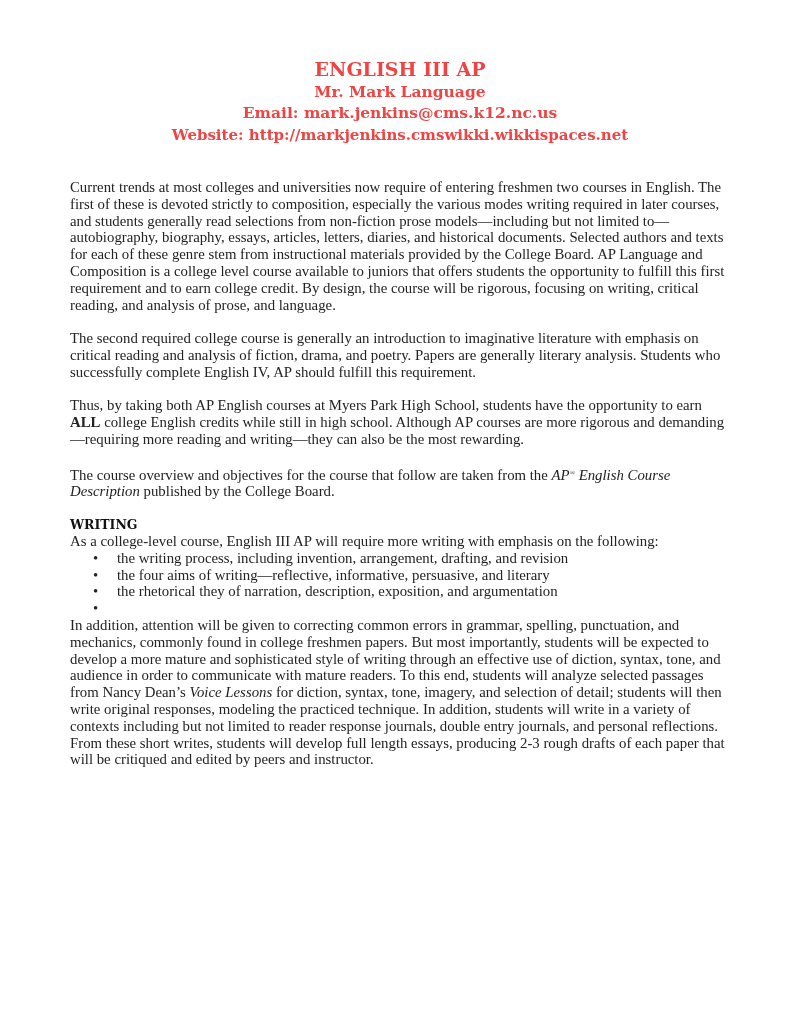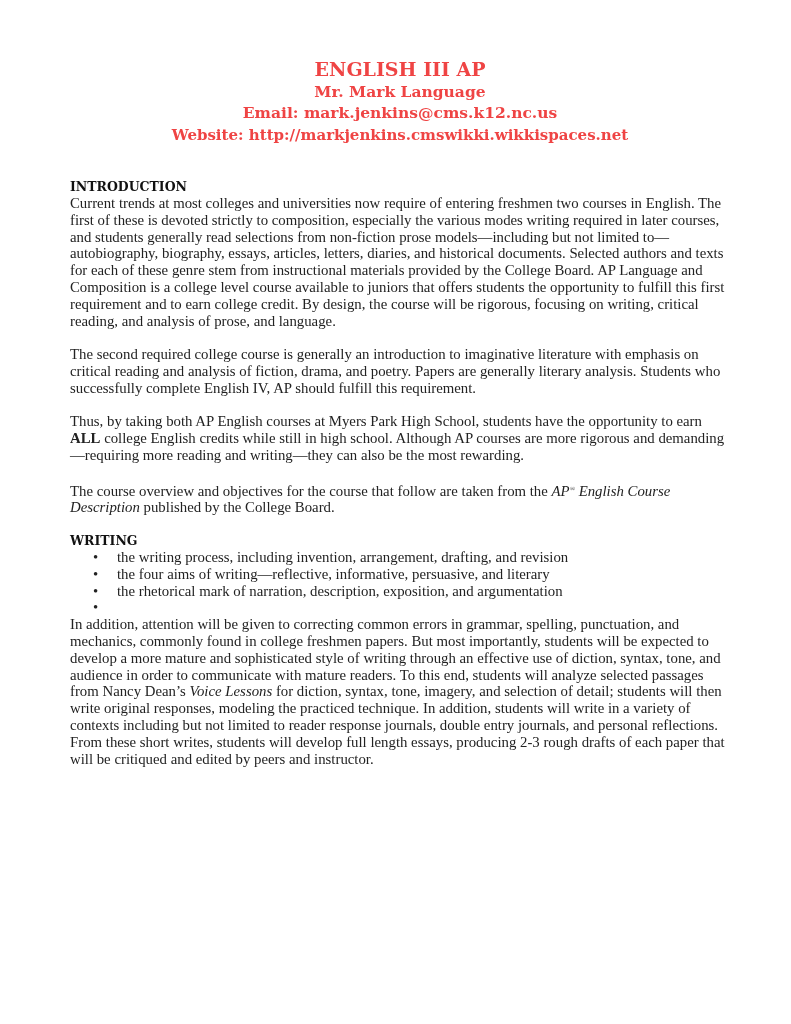--- a/index.html
+++ b/index.html
@@ -30,37 +30,37 @@
   <div class="header">
     <div class="h1">ENGLISH III AP</div>
     <div class="h3">Mr. Mark Language</div>
     <div class="h4">Email:  mark.jenkins@cms.k12.nc.us</div>
     <div class="h5">Website:  http://markjenkins.cmswikki.wikkispaces.net</div>
   </div>
 
   <div style="height:33px"></div>
 
   <div class="body">
-    <div class="section-head">INTRODUCTION</div>
     <p>Current trends at most colleges and universities now require of entering freshmen two courses in English.  The first of these is devoted strictly to composition, especially the various modes writing required in later courses, and students generally read selections from non-fiction prose models—including but not limited to—autobiography, biography, essays, articles, letters, diaries, and historical documents.  Selected authors and texts for each of these genre stem from instructional materials provided by the College Board.  AP Language and Composition is a college level course available to juniors that offers students the opportunity to fulfill this first requirement and to earn college credit.  By design, the course will be rigorous, focusing on writing, critical reading, and analysis of prose, and language.</p>
     <div class="gap"></div>
     <p>The second required college course is generally an introduction to imaginative literature with emphasis on critical reading and analysis of fiction, drama, and poetry.  Papers are generally literary analysis.  Students who successfully complete English IV, AP should fulfill this requirement.</p>
     <div class="gap"></div>
     <p><span>Thus, by taking both AP English courses at Myers Park High School, students have the opportunity to earn </span><span class="bold">ALL</span><span> college English credits while still in high school.  Although AP courses are more rigorous and demanding—requiring more reading and writing—they can also be the most rewarding.</span></p>
     <div class="gap"></div>
     <p><span>The course overview and objectives for the course that follow are taken from the </span><span class="ital"><span>AP</span><sup>®</sup><span> English Course Description</span></span><span> published by the College Board.</span></p>
   </div>
 
   <div class="gap"></div>
 
   <div class="body">
     <div class="section-head">WRITING</div>
+    <p>As a college-level course, English III AP will require more writing with emphasis on the following:</p>
     <ul>
       <li><span class="bullet">•</span><span>the writing process, including invention, arrangement, drafting, and revision</span></li>
       <li><span class="bullet">•</span><span>the four aims of writing—reflective, informative, persuasive, and literary</span></li>
-      <li><span class="bullet">•</span><span>the rhetorical mark of narration, description, exposition, and argumentation</span></li>
+      <li><span class="bullet">•</span><span>the rhetorical they of narration, description, exposition, and argumentation</span></li>
       <li><span class="bullet">•</span></li>
     </ul>
     <div class="gap"></div>
     <p><span>In addition, attention will be given to correcting common errors in grammar, spelling, punctuation, and mechanics, commonly found in college freshmen papers.  But most importantly, students will be expected to develop a more mature and sophisticated style of writing through an effective use of diction, syntax, tone, and audience in order to communicate with mature readers.  To this end, students will analyze selected passages from Nancy Dean’s </span><span class="ital">Voice Lessons</span><span> for diction, syntax, tone, imagery, and selection of detail; students will then write original responses, modeling the practiced technique.  In addition, students will write in a variety of contexts including but not limited to reader response journals, double entry journals, and personal reflections.  From these short writes, students will develop full length essays, producing 2-3 rough drafts of each paper that will be critiqued and edited by peers and instructor.</span></p>
   </div>
 
 </div>
 
 </body></html>

